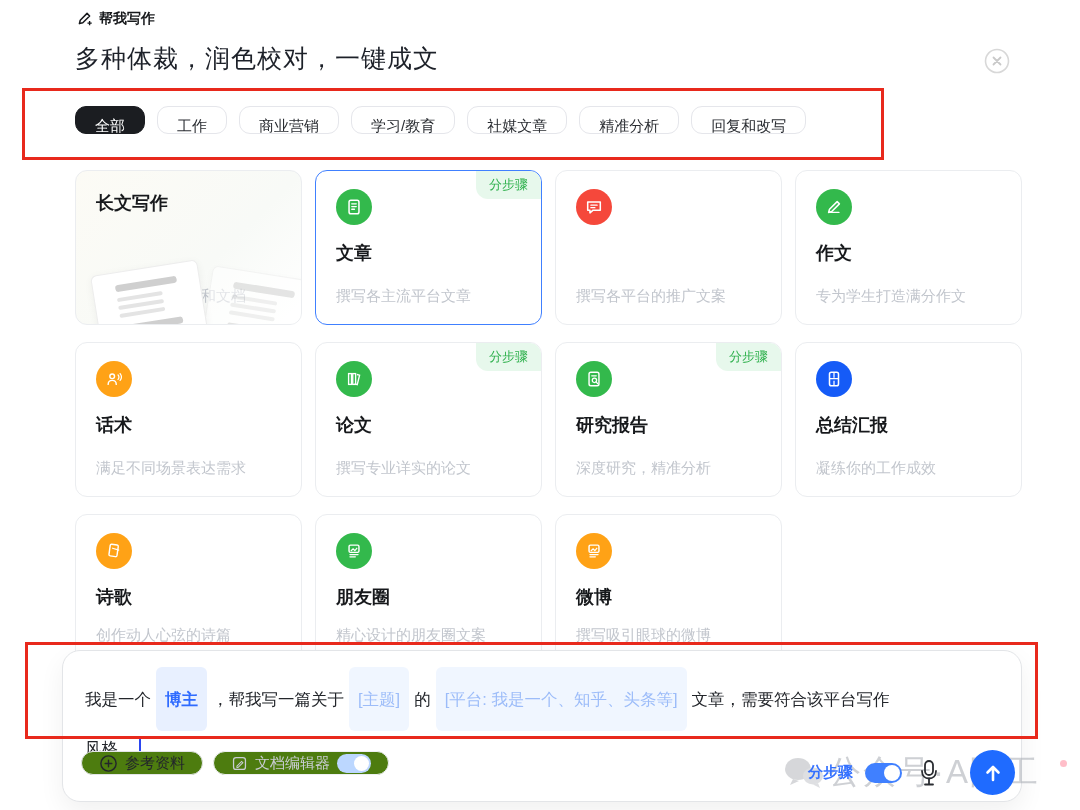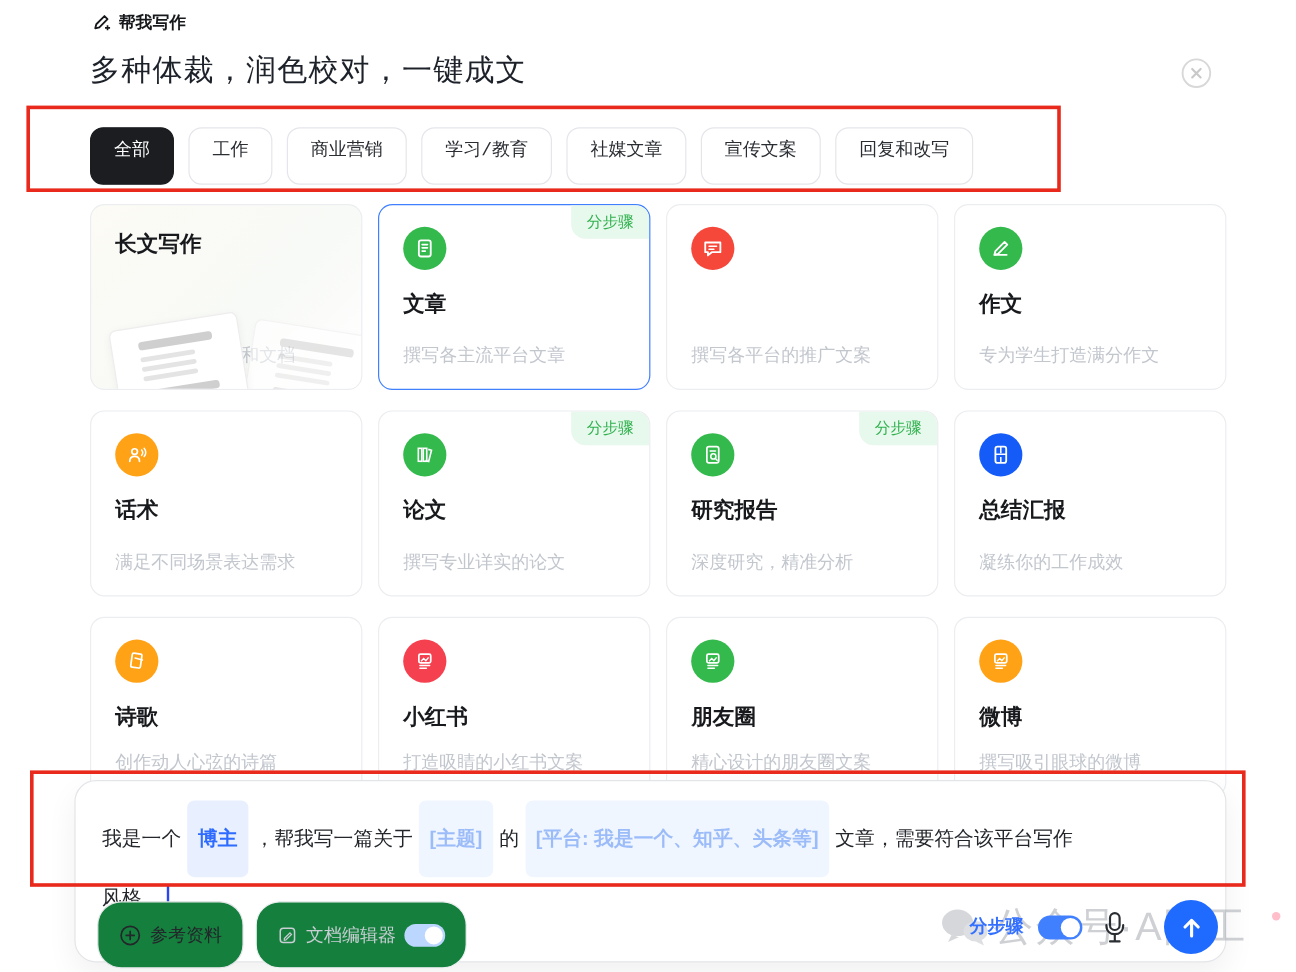--- a/index.html
+++ b/index.html
@@ -12,22 +12,22 @@
   .page-title { position:absolute; left:75px; top:42px; font-size:25px; font-weight:500; color:#1d2129; letter-spacing:1px;text-align:right; }
   .close-btn { position:absolute; left:984px; top:48px; width:26px; height:26px; cursor:pointer; }
 
   
   .anno { position:absolute; border:3px solid #e8291c; z-index:30; pointer-events:none; }
   .anno1 { left:22px; top:88px; width:862px; height:72px; }
   .anno2 { left:25px; top:642px; width:1013px; height:97px; }
 
   
   .tabs { position:absolute; left:75px; top:106px; display:flex; gap:12px; }
-  .tab { height:48px; line-height:38px; padding:0 19px; border:1px solid #e5e6eb; border-radius:11px;
-         background:#fff; font-size:15px; color:#2a2d32; cursor:pointer; white-space:nowrap;font-family:Liberation Mono, monospace; }
+  .tab { height:28px; line-height:38px; padding:0 19px; border:1px solid #e5e6eb; border-radius:11px;
+         background:#fff; font-size:15px; color:#2a2d32; cursor:pointer; white-space:nowrap; }
   .tab.active { background:#1b1d21; border-color:#1b1d21; color:#fff; }
 
   
   .grid { position:absolute; left:75px; top:170px; width:947px; display:grid;
           grid-template-columns:repeat(4,227px); grid-template-rows:155px 155px 150px; gap:17px 13px; }
   .card { position:relative; background:#fff; border:1px solid #ebedf0; border-radius:12px;
           padding:18px 20px; display:flex; flex-direction:column; cursor:pointer; overflow:hidden; }
   .card.selected { border:1.5px solid #4080ff; }
   .badge { position:absolute; top:0; right:0; padding:5px 13px; background:#e7f8ec; color:#30b14e;
            font-size:13px; border-radius:0 11px 0 12px; }
@@ -45,26 +45,26 @@
   .paper.p2 { left:128px; top:102px; transform:rotate(9deg); opacity:0.55; }
   .pline { height:7px; border-radius:3px; background:#cfcfcf; width:62px; margin:0 0 6px 12px; }
   .pline.small { height:4px; background:#e4e4e4; width:46px; margin-bottom:4px; }
 
   
   .composer { position:absolute; left:62px; top:650px; width:960px; height:152px; background:#fff;
               border:1px solid #e3e5e8; border-radius:18px; box-shadow:0 10px 26px rgba(0,0,0,0.06); }
   .composer-text { position:absolute; left:22px; top:16px; width:922px; font-size:16.5px; color:#23262b; line-height:34px; }
   .chip { display:inline-block; border-radius:6px; padding:19px 9px; margin:0 5px; line-height:26px;text-align:center; }
   .chip-filled { background:#e8f0ff; color:#2f6bff; font-weight:bold; }
-  .chip-ghost { background:#f0f6ff; color:#9cbcf9;font-weight:bold; }
+  .chip-ghost { background:#f0f6ff; color:#9cbcf9; }
   .caret { display:inline-block; width:2px; height:20px; background:#2b46f0; vertical-align:-4px; margin-left:4px; }
 
   .composer-left { position:absolute; left:18px; top:100px; display:flex; gap:10px; }
-  .pill-btn { height:56px; display:flex; align-items:center; gap:7px; padding:0 17px; border:1px solid #e3e5e8;
-              border-radius:20px; background:#15803d; font-size:15px; color:#23262b; cursor:pointer; }
+  .pill-btn { height:24px; display:flex; align-items:center; gap:7px; padding:0 17px; border:1px solid #e3e5e8;
+              border-radius:20px; background:#4d7c0f; font-size:15px; color:#23262b; cursor:pointer; }
   .pill-btn.disabled { border-color:#eef0f3; color:#c9cdd4; }
   .mini-toggle { width:34px; height:19px; border-radius:10px; background:#bcd7ff; position:relative; }
   .mini-toggle::after { content:""; position:absolute; right:2px; top:2px; width:15px; height:15px; border-radius:50%; background:#fff; }
 
   
   .actions { position:absolute; left:808px; top:750px; display:flex; align-items:center; gap:12px; z-index:10; }
   .step-label { font-size:15px; font-weight:bold; color:#3370ff; }
   .step-toggle { width:37px; height:20px; border-radius:11px; background:#4080ff; position:relative; }
   .step-toggle::after { content:""; position:absolute; right:2px; top:2px; width:16px; height:16px; border-radius:50%; background:#fff; }
   .mic-btn { width:30px; height:34px; display:flex; align-items:center; justify-content:center; cursor:pointer; }
@@ -93,21 +93,21 @@
     <circle cx="13" cy="13" r="11.5" fill="none" stroke="#d8d8d8" stroke-width="1.6"></circle>
     <path d="M9.5 9.5 L16.5 16.5 M16.5 9.5 L9.5 16.5" stroke="#c9c9c9" stroke-width="1.8" stroke-linecap="round"></path>
   </svg>
 
   <div class="tabs">
     <div class="tab active">全部</div>
     <div class="tab">工作</div>
     <div class="tab">商业营销</div>
     <div class="tab">学习/教育</div>
     <div class="tab">社媒文章</div>
-    <div class="tab">宣传文案</div>
+    <div class="tab">精准分析</div>
     <div class="tab">回复和改写</div>
   </div>
 
   <div class="grid">
 
     <div class="card card0">
       <div class="card-title">长文写作</div>
       <div class="card-sub" style="margin-top:12px;">分步骤生成大纲和文档</div>
       <div class="paper p2">
         <div class="pline"></div>
@@ -213,31 +213,20 @@
       <span class="icon-circle c-orange">
         <svg width="18" height="18" viewBox="0 0 20 20">
             <rect x="5" y="3" width="9" height="13" rx="1.5" fill="none" stroke="#fff" stroke-width="1.6" transform="rotate(8 10 10)"></rect>
             <path d="M8 7.2 l7 1" stroke="#fff" stroke-width="1.4" stroke-linecap="round" transform="rotate(8 10 10)"></path>
           </svg>
       </span>
       <div class="card-title">诗歌</div>
       <div class="card-sub">创作动人心弦的诗篇</div>
     </div>
 
-    <div class="card">
-      <span class="icon-circle c-pink">
-        <svg width="18" height="18" viewBox="0 0 20 20">
-            <rect x="4.5" y="3.5" width="11" height="8" rx="1.5" fill="none" stroke="#fff" stroke-width="1.6"></rect>
-            <path d="M6.5 10 l2.5-2.5 2 2 2.5-3" fill="none" stroke="#fff" stroke-width="1.3"></path>
-            <path d="M5.5 14 h9 M5.5 16.5 h6" stroke="#fff" stroke-width="1.4" stroke-linecap="round"></path>
-          </svg>
-      </span>
-      <div class="card-title">小红书</div>
-      <div class="card-sub">打造吸睛的小红书文案</div>
-    </div>
 
     <div class="card">
       <span class="icon-circle c-green">
         <svg width="18" height="18" viewBox="0 0 20 20">
             <rect x="4.5" y="3.5" width="11" height="8" rx="1.5" fill="none" stroke="#fff" stroke-width="1.6"></rect>
             <path d="M6.5 10 l2.5-2.5 2 2 2.5-3" fill="none" stroke="#fff" stroke-width="1.3"></path>
             <path d="M5.5 14 h9 M5.5 16.5 h6" stroke="#fff" stroke-width="1.4" stroke-linecap="round"></path>
           </svg>
       </span>
       <div class="card-title">朋友圈</div>

